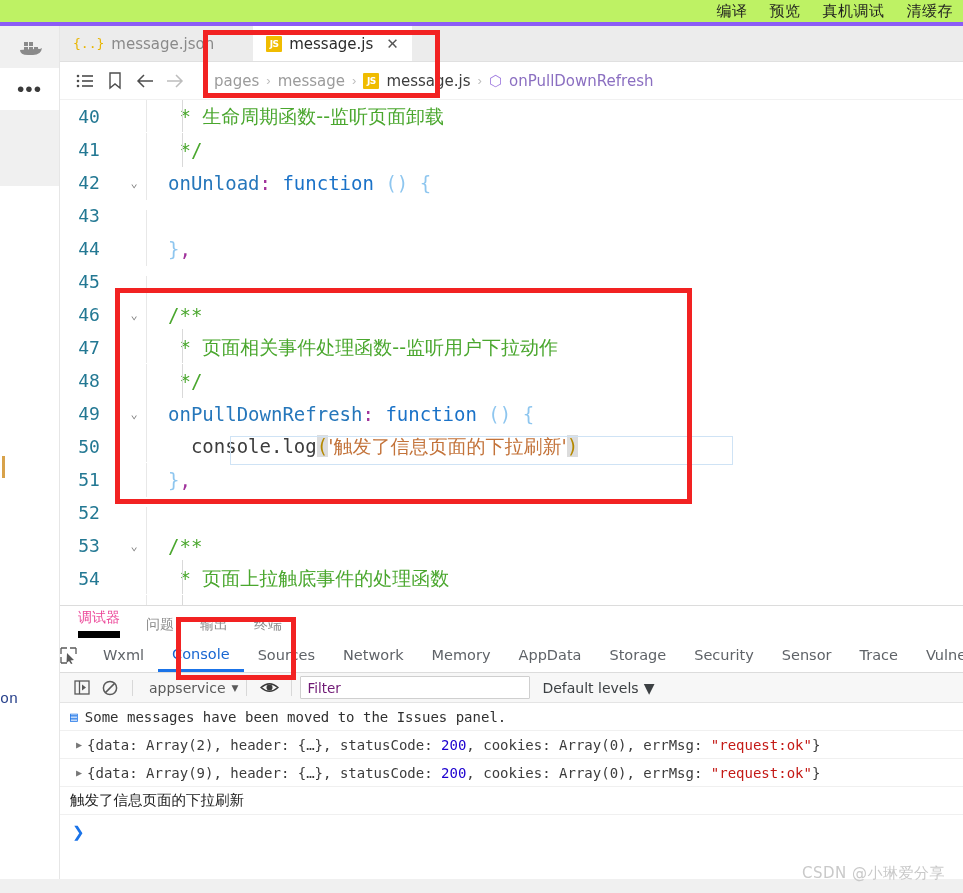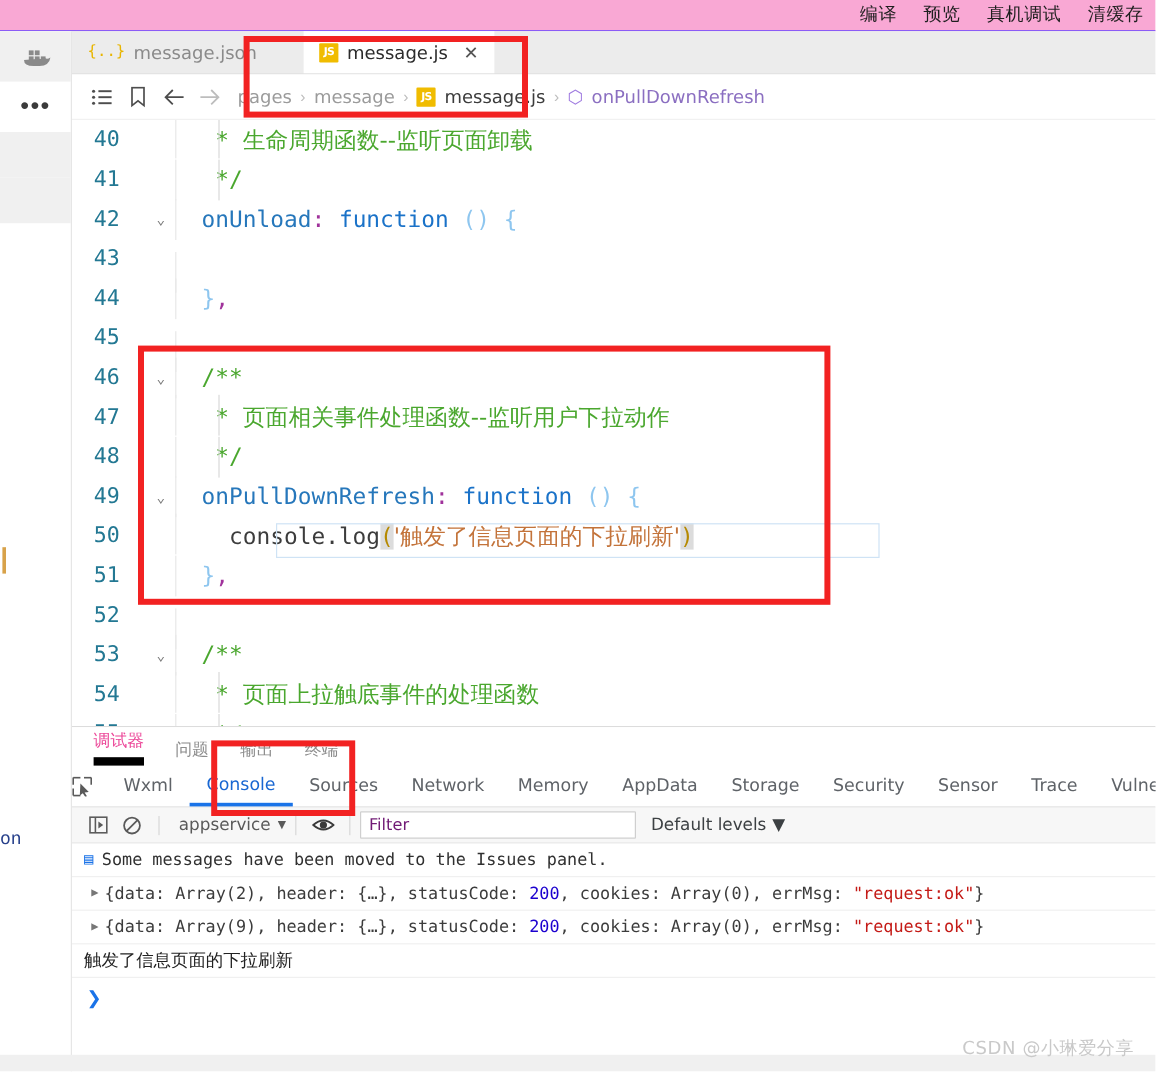--- a/index.html
+++ b/index.html
@@ -7,21 +7,21 @@
     width:963px;height:893px;overflow:hidden;
     background:#ffffff;
     font-family:"Liberation Sans","DejaVu Sans",sans-serif;
     -webkit-font-smoothing:antialiased;
   }
   #root{position:relative;width:963px;height:893px;}
 
   
   .topbar{
     position:absolute;left:0;top:0;width:963px;height:26px;
-    background:#f9a8d4;border-bottom:1px solid #8b5cf6;
+    background:#bef264;border-bottom:4px solid #8b5cf6;
     display:flex;align-items:center;justify-content:flex-end;
     padding-right:10px;box-sizing:border-box;
   }
   .topbar .mi{
     font-size:15px;color:#1f1f1f;margin-left:22px;letter-spacing:.5px;
     font-family:"DejaVu Sans","Liberation Sans",sans-serif;
   }
 
   
   .rail{
@@ -62,21 +62,21 @@
   
   .crumbbar{
     position:absolute;left:60px;top:62px;width:903px;height:38px;
     background:#ffffff;display:flex;align-items:center;box-sizing:border-box;
     padding-left:10px;border-bottom:1px solid #f1f1f1;
   }
   .tool-ic{
     width:30px;height:28px;display:flex;align-items:center;justify-content:center;
     color:#4d4d4d;
   }
-  .crumbs{display:flex;align-items:center;gap:7px;margin-left:8px;font-size:15px;}
+  .crumbs{display:flex;align-items:center;gap:7px;margin-left:24px;font-size:15px;}
   .crumbs .seg{color:#9b9b9b;font-family:"DejaVu Sans","Liberation Sans",sans-serif;}
   .crumbs .seg.dark{color:#3c3c3c;}
   .crumbs .sep{color:#bdbdbd;font-size:13px;}
   .crumbs .fn{color:#8b6fc1;font-family:"DejaVu Sans","Liberation Sans",sans-serif;}
   .hexico{color:#a07ce0;font-size:15px;}
 
   
   .editor{
     position:absolute;left:60px;top:100px;width:903px;height:505px;
     background:#ffffff;overflow:hidden;

